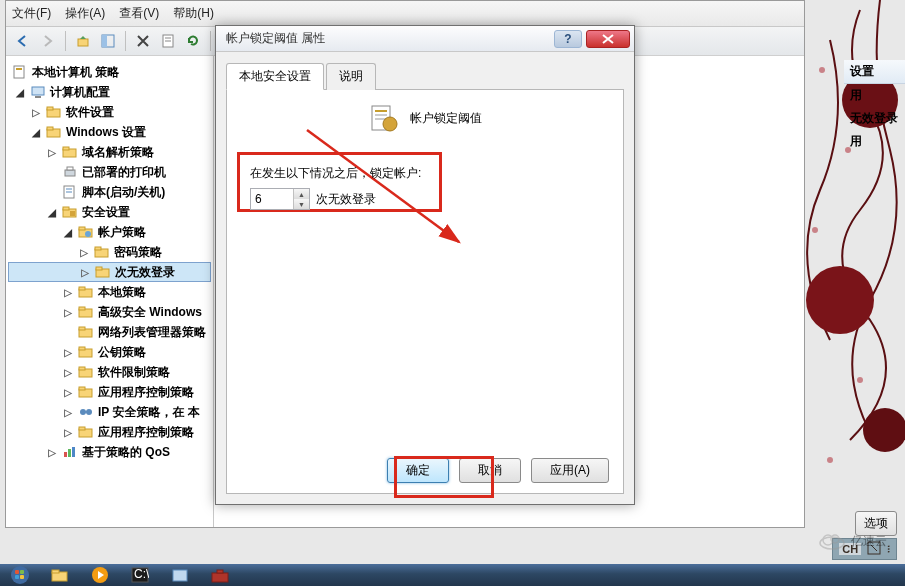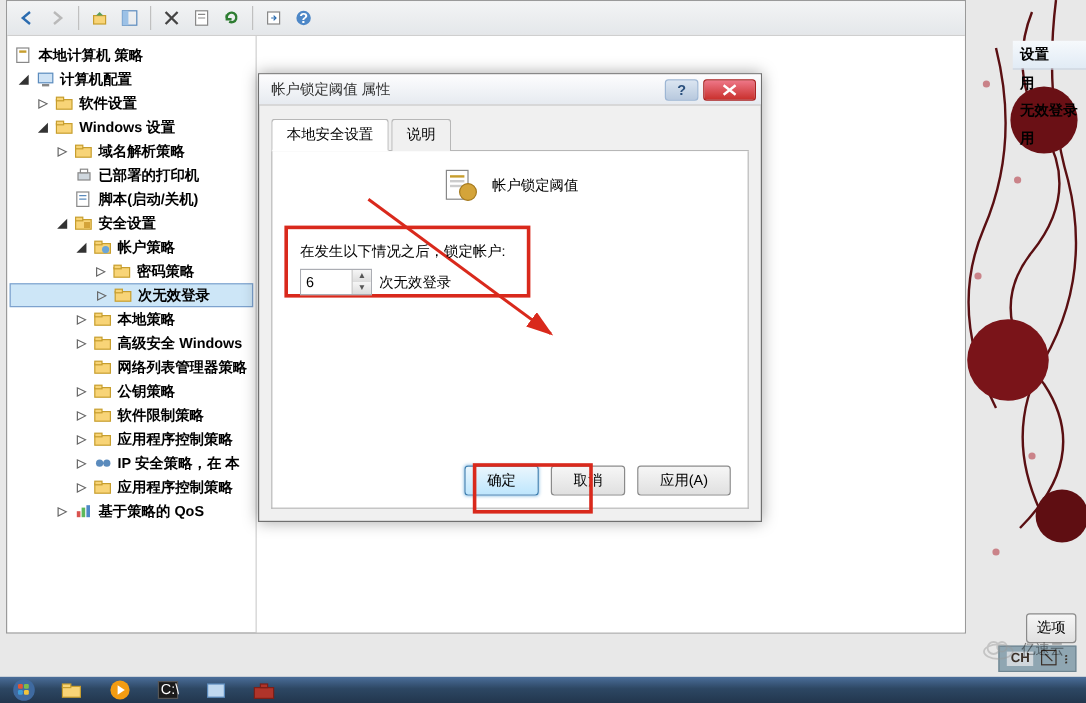--- a/index.html
+++ b/index.html
@@ -29,22 +29,22 @@
   .arr.open { color:#333; }
   .fico { width:16px; height:16px; margin:0 4px; display:inline-flex; align-items:center; justify-content:center; }
   .indent { display:flex; align-items:center; }
   .main { flex:1; background:#fff; padding:4px; position:relative; }
   .col { position:absolute; left:630px; top:4px; width:160px; }
   .col .h { background:linear-gradient(#f6f9fc,#e1ebf5); border-bottom:1px solid #c8d4e2; padding:3px 6px; }
   .col .it { padding:3px 6px; }
 
   
   .dialog {
-    position:absolute; left:215px; top:25px; width:420px; height:374px;
-    background:#f0f0f0; border:1px solid #707070; box-shadow: 0 0 12px rgba(0,0,0,.35); margin-top: 36px;
+    position:absolute; left:215px; top:25px; width:420px; height:480px;
+    background:#f0f0f0; border:1px solid #707070; box-shadow: 0 0 12px rgba(0,0,0,.35);
   }
   .titlebar {
     height:26px; background:linear-gradient(#fdfdfe,#e6eaf0); display:flex; align-items:center; padding:0 4px;
     border-bottom:1px solid #c8c8c8;
   }
   .titlebar .t { flex:1; padding-left:6px; color:#333; }
   .titlebar .wbtn { height:18px; border-radius:3px; margin-left:4px; display:flex; align-items:center; justify-content:center; color:#fff; font-weight:bold; }
   .wbtn.help { width:28px; background:linear-gradient(#dbe5f1,#b8c9de); color:#2a4f7c; border:1px solid #9db6d4; }
   .wbtn.close { width:44px; background:linear-gradient(#e78, #c9302c); border:1px solid #a22; }
   .dlgbody { padding:10px; height:calc(100% - 26px); display:flex; flex-direction:column; }
@@ -95,20 +95,26 @@
         <circle cx="848" cy="150" r="3"></circle>
         <circle cx="815" cy="230" r="3"></circle>
       <circle cx="860" cy="380" r="3"></circle>
         <circle cx="830" cy="460" r="3"></circle>
     </g>
   </svg>
 </div>
 
 <div class="mmc">
 
+  <div class="menubar">
+    <span>文件(F)</span>
+    <span>操作(A)</span>
+    <span>查看(V)</span>
+    <span>帮助(H)</span>
+  </div>
 
   <div class="toolbar">
     <div class="tbbtn">
         <svg width="14" height="14">
           <path d="M9 2 L3 7 L9 12" fill="none" stroke="#2b6cb0" stroke-width="2"></path>
         </svg>
       </div>
     <div class="tbbtn">
         <svg width="14" height="14">
           <path d="M4 2 L10 7 L4 12" fill="none" stroke="#b9b9b9" stroke-width="2"></path>

